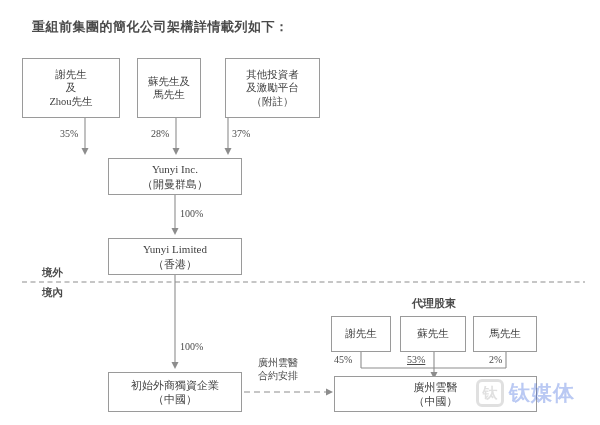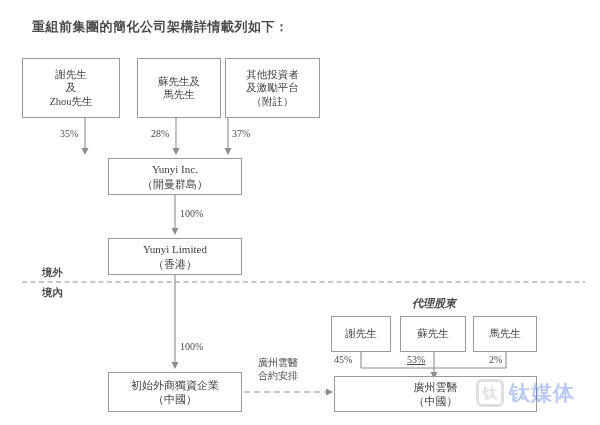--- a/index.html
+++ b/index.html
@@ -43,21 +43,21 @@
   .b-mid{font-size:11px;text-align:right;}
   .b-small{font-size:10.5px;}
 
   .lbl{
     position:absolute;
     font-size:10px;
     color:#4a4a4a;
     white-space:nowrap;
     z-index:4;
   }
-  .lbl-ital{font-style:italic;font-weight:600;font-size:11px;}
+  .lbl-ital{font-weight:600;font-size:11px;}
   .lbl-region{font-size:10.5px;font-weight:600;}
   .lbl-contract{font-size:10px;line-height:1.35;text-align:left;}
 
   svg#wires{position:absolute;left:0;top:0;width:600px;height:425px;z-index:1;}
 
   .wm{
     position:absolute;
     left:476px; top:379px;
     display:flex;align-items:center;gap:5px;
     z-index:5;
@@ -118,21 +118,21 @@
       <line x1="244" y1="392" x2="330" y2="392" stroke-dasharray="6,4" marker-end="url(#ar2)"></line>
     </g>
   </svg>
 
   <div class="box b-top" style="left:22px;top:58px;width:98px;height:60px;">
     <span class="ln">謝先生</span>
     <span class="ln">及</span>
     <span class="ln">Zhou先生</span>
   </div>
 
-  <div class="box b-top" style="left:137px;top:58px;width:84px;height:60px;">
+  <div class="box b-top" style="left:137px;top:58px;width:64px;height:60px;">
     <span class="ln">蘇先生及</span>
     <span class="ln">馬先生</span>
   </div>
 
   <div class="box b-top" style="left:225px;top:58px;width:95px;height:60px;">
     <span class="ln">其他投資者</span>
     <span class="ln">及激勵平台</span>
     <span class="ln">（附註）</span>
   </div>
 

